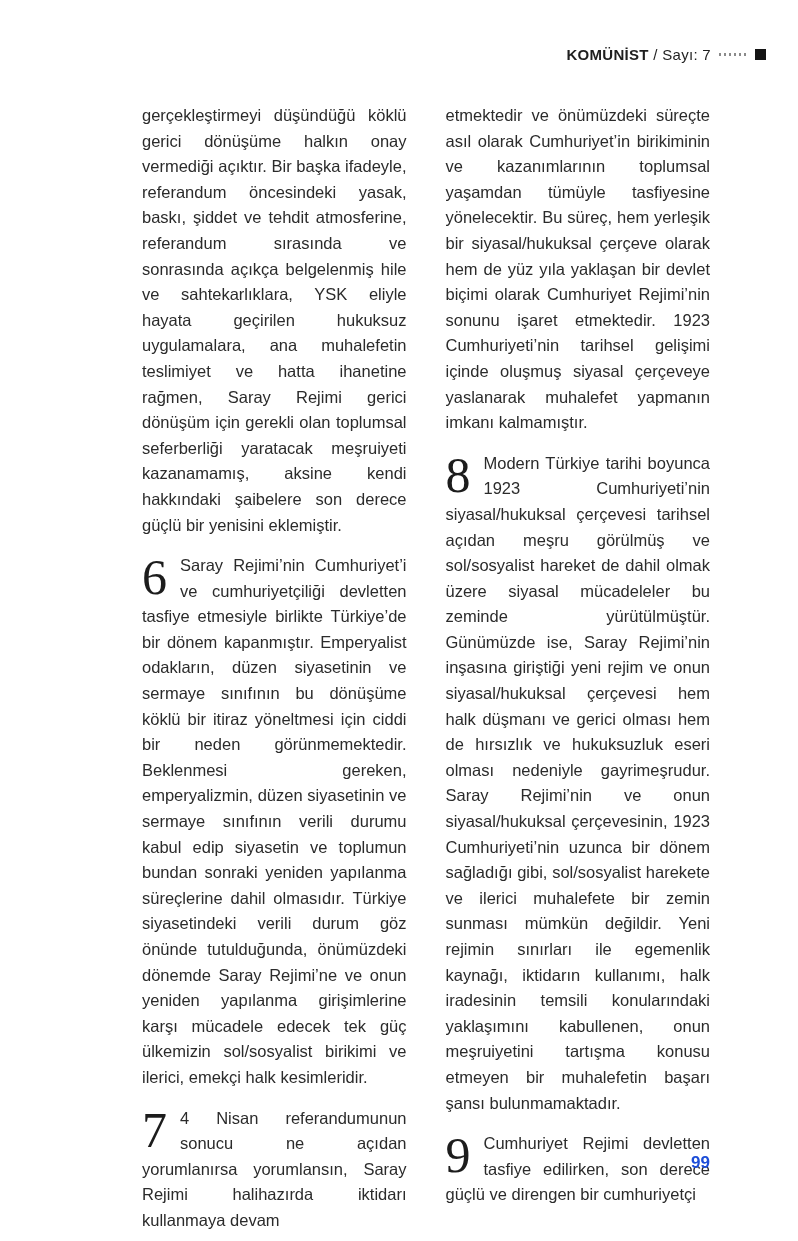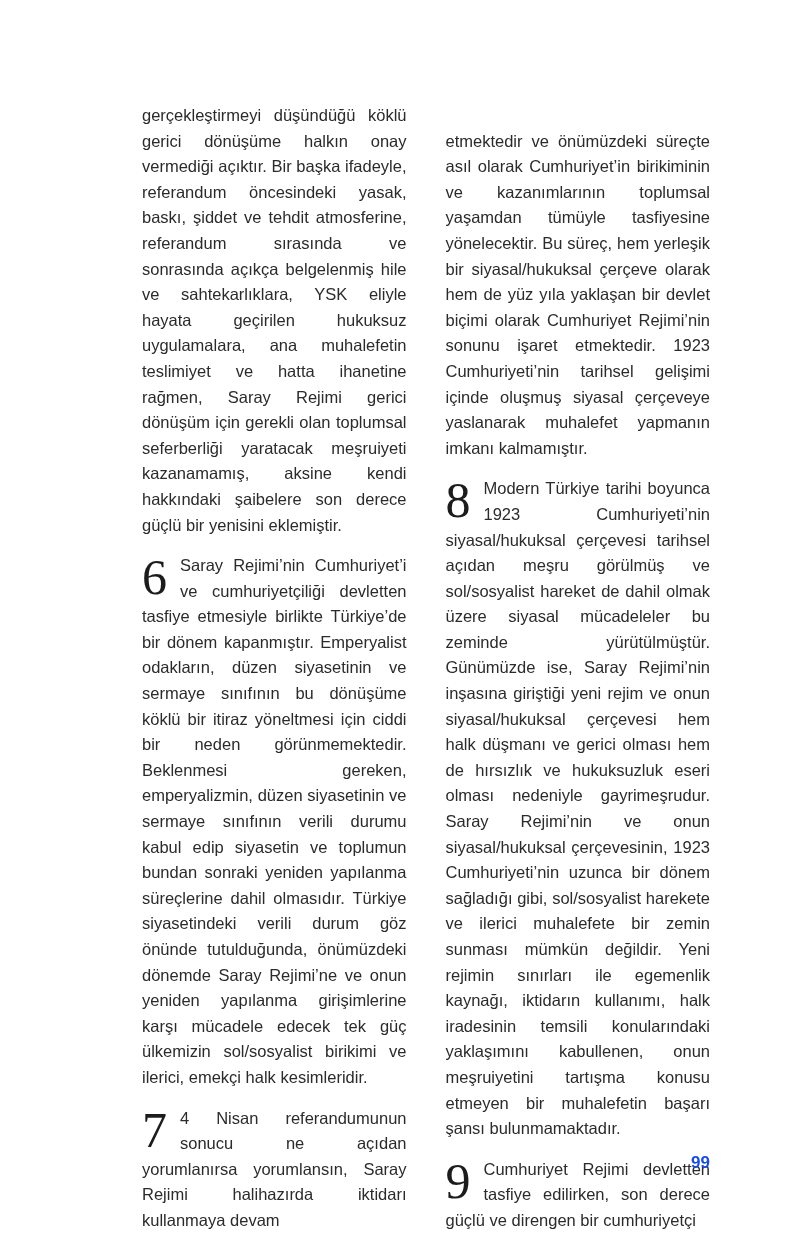--- a/index.html
+++ b/index.html
@@ -48,21 +48,20 @@
   }
 
   
   .columns {
     position: absolute;
     top: 103px;
     left: 142px;
     width: 568px;
     display: flex;
     gap: 39px;
-    align-items: flex-end;
   }
   .col {
     flex: 1;
     min-width: 0;
   }
   .para {
     margin: 0 0 15px 0;
     font-size: 16.5px;
     line-height: 25.6px;
     text-align: justify;
@@ -87,20 +86,26 @@
     font-size: 17px;
     font-weight: bold;
     color: #1d4ed8;
   }
 </style>
 </head>
 <body>
 
 <div class="page">
 
+  <header class="page-header">
+    <span class="journal-name">KOMÜNİST</span>
+      <span class="issue-label"> / Sayı: 7</span>
+    <span class="dotted-line"></span>
+    <span class="square-marker"></span>
+  </header>
 
   <main class="columns">
 
     <section class="col">
       <p class="para">
         <span>gerçekleştirmeyi düşündüğü köklü gerici dönüşüme halkın onay vermediği açıktır. Bir başka ifadeyle, referandum öncesindeki yasak, baskı, şiddet ve tehdit atmosferine, referandum sırasında ve sonrasında açıkça belgelenmiş hile ve sahtekarlıklara, YSK eliyle hayata geçirilen hukuksuz uygulamalara, ana muhalefetin teslimiyet ve hatta ihanetine rağmen, Saray Rejimi gerici dönüşüm için gerekli olan toplumsal seferberliği yaratacak meşruiyeti kazanamamış, aksine kendi hakkındaki şaibelere son derece güçlü bir yenisini eklemiştir.</span>
       </p>
       <p class="para">
         <span class="dropnum">6</span><span>Saray Rejimi’nin Cumhuriyet’i ve cumhuriyetçiliği devletten tasfiye etmesiyle birlikte Türkiye’de bir dönem kapanmıştır. Emperyalist odakların, düzen siyasetinin ve sermaye sınıfının bu dönüşüme köklü bir itiraz yöneltmesi için ciddi bir neden görünmemektedir. Beklenmesi gereken, emperyalizmin, düzen siyasetinin ve sermaye sınıfının verili durumu kabul edip siyasetin ve toplumun bundan sonraki yeniden yapılanma süreçlerine dahil olmasıdır. Türkiye siyasetindeki verili durum göz önünde tutulduğunda, önümüzdeki dönemde Saray Rejimi’ne ve onun yeniden yapılanma girişimlerine karşı mücadele edecek tek güç ülkemizin sol/sosyalist birikimi ve ilerici, emekçi halk kesimleridir.</span>
       </p>

